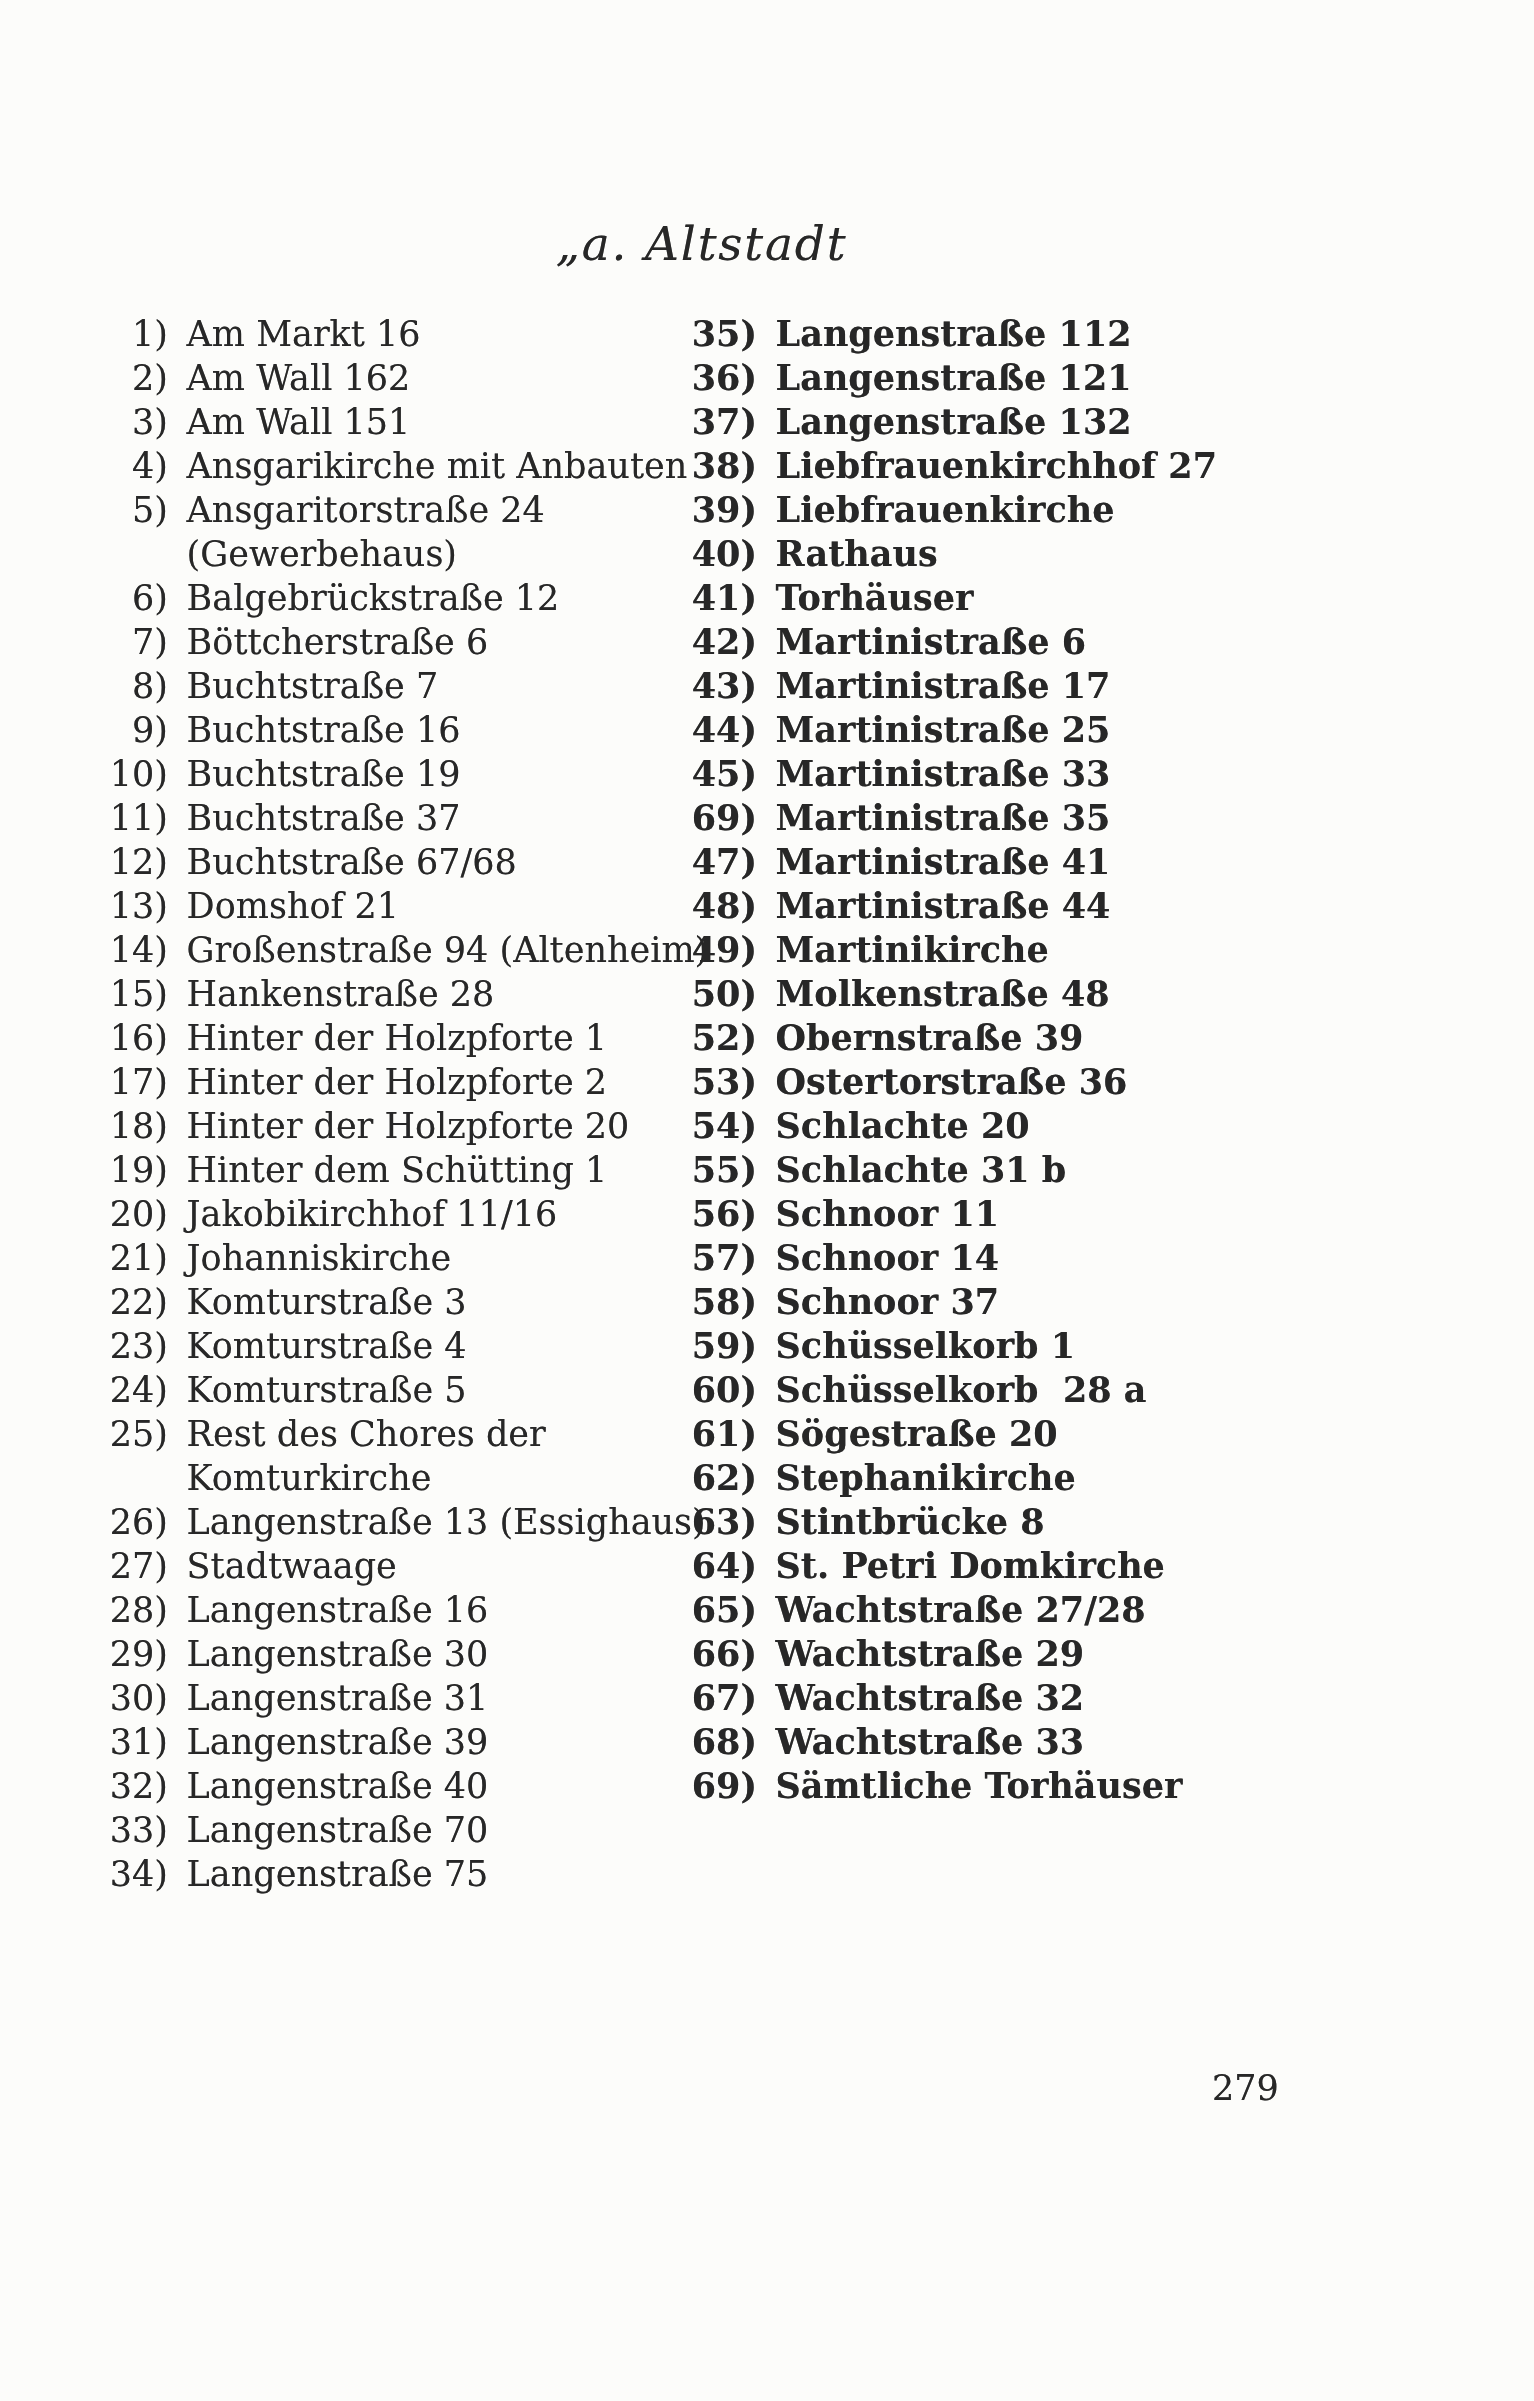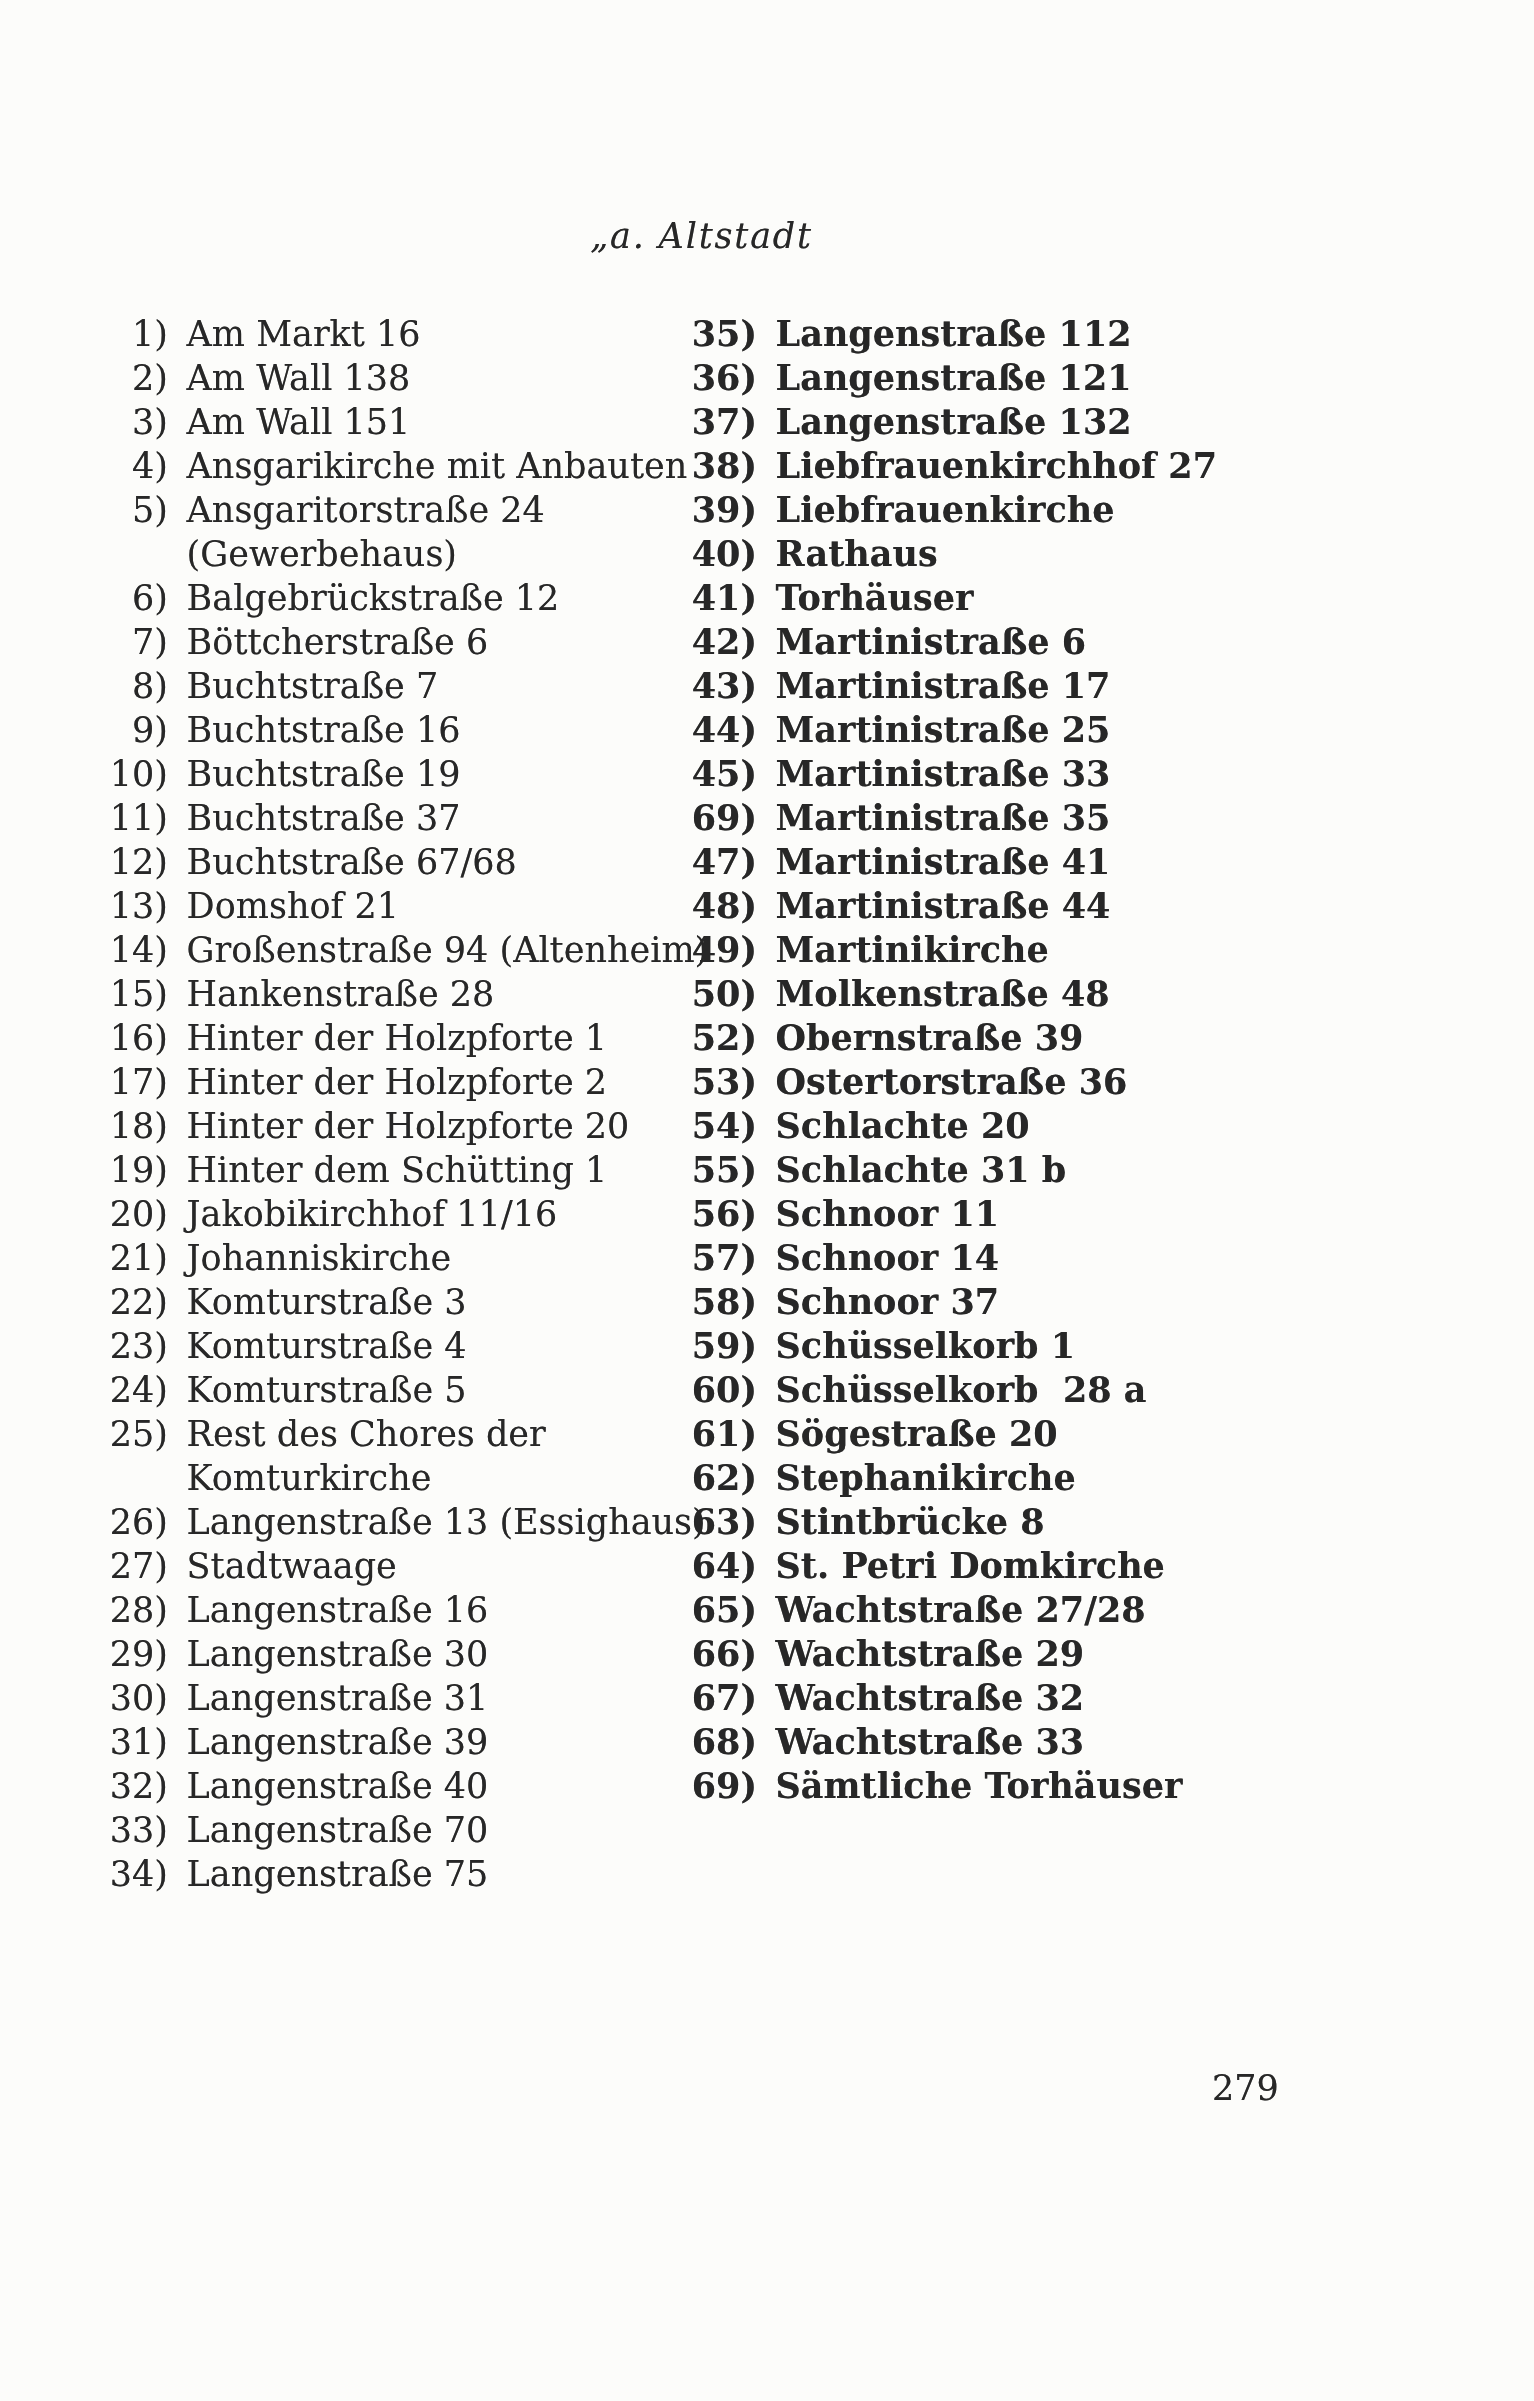--- a/index.html
+++ b/index.html
@@ -17,21 +17,21 @@
     color: #272727;
     text-shadow: 0 0 0.5px rgba(45,45,45,0.55);
     overflow: hidden;
   }
   .title {
     position: absolute;
     top: 216px;
     left: 0;
     width: 1403px;
     text-align: center;
-    font-size: 35px;
+    font-size: 47px;
     font-style: italic;
     letter-spacing: 1.8px;
   }
   .col {
     position: absolute;
     top: 312px;
   }
   .col-left  { left: 87px; }
   .col-right { left: 676px; font-weight: bold; }
   .row {
@@ -64,21 +64,21 @@
 <div class="page">
   <div class="title">„a. Altstadt</div>
 
   <div class="col col-left" id="col-left">
       <div class="row">
         <span class="num">1)</span>
         <span class="txt">Am Markt 16</span>
       </div>
       <div class="row">
         <span class="num">2)</span>
-        <span class="txt">Am Wall 138</span>
+        <span class="txt">Am Wall 162</span>
       </div>
       <div class="row">
         <span class="num">3)</span>
         <span class="txt">Am Wall 151</span>
       </div>
       <div class="row">
         <span class="num">4)</span>
         <span class="txt">Ansgarikirche mit Anbauten</span>
       </div>
       <div class="row">

